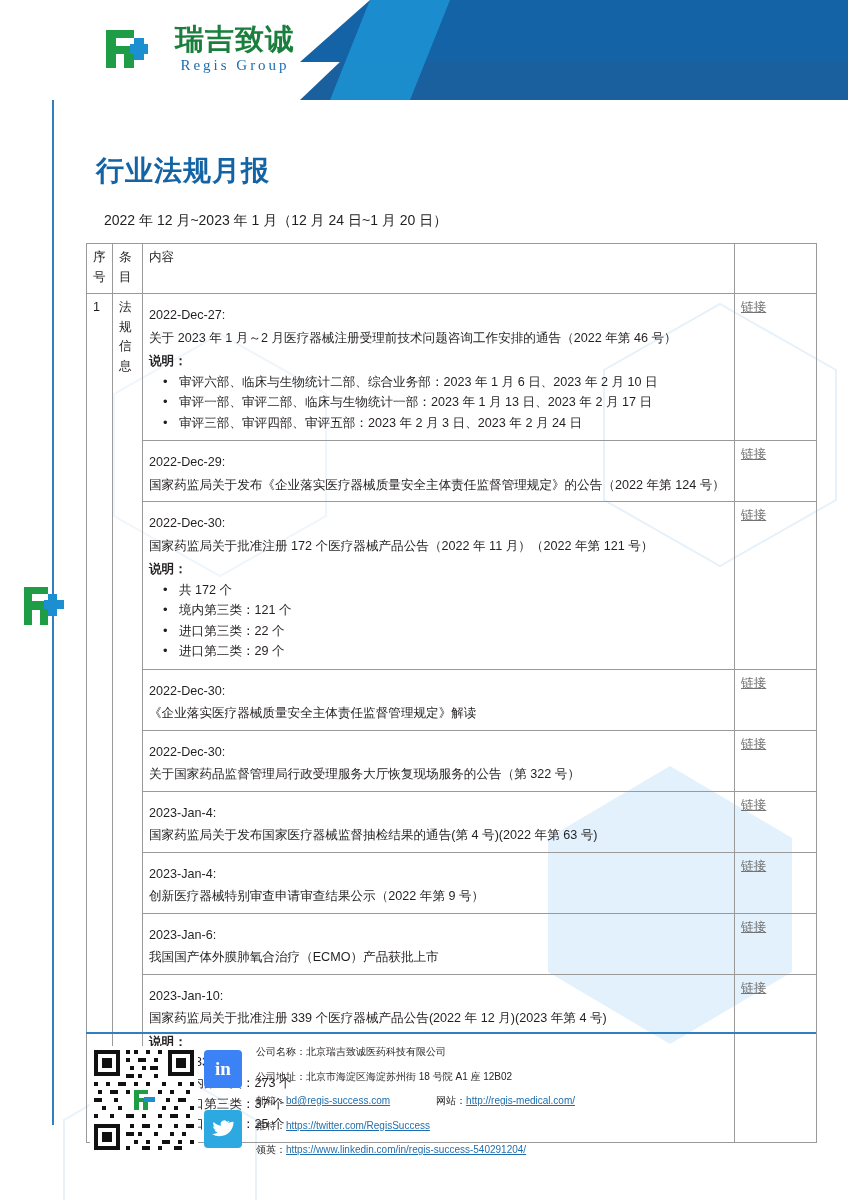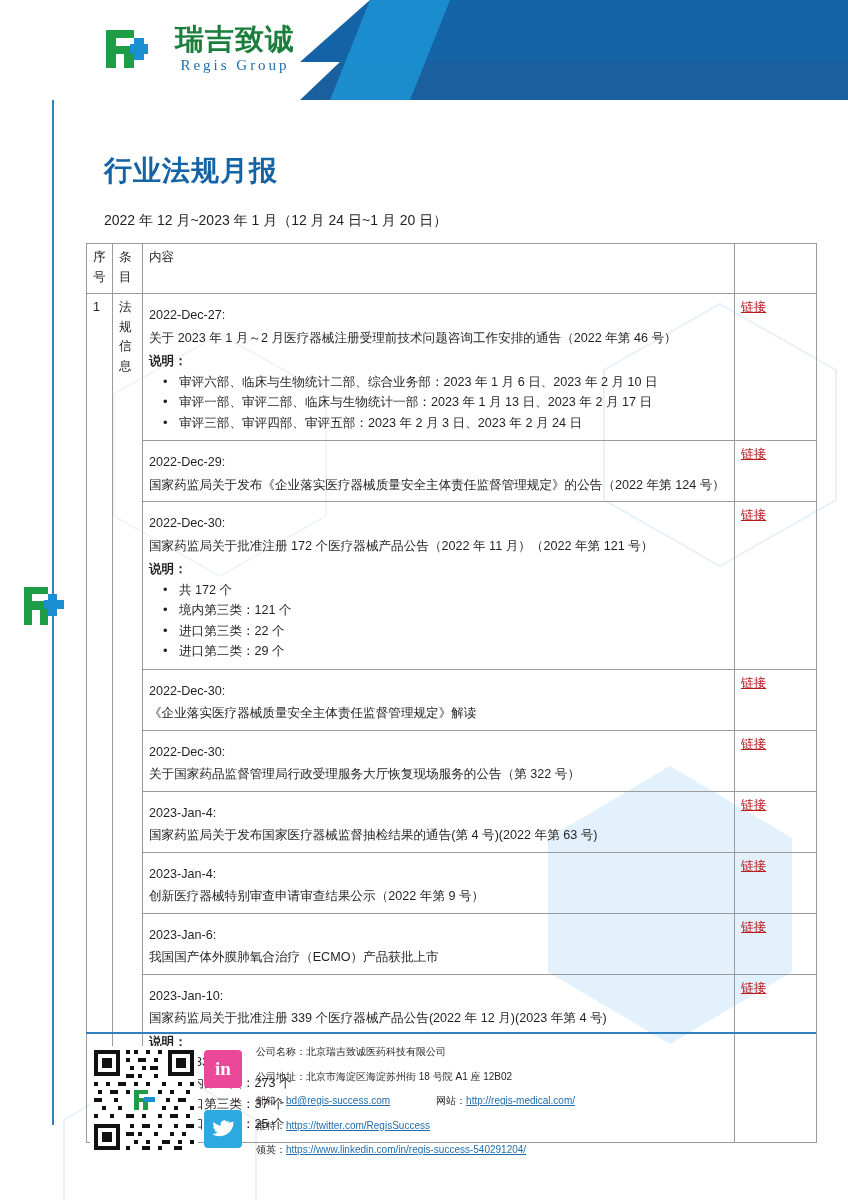--- a/index.html
+++ b/index.html
@@ -82,21 +82,21 @@
   }
   .left-mark {
     position: absolute;
     left: 22px; top: 583px;
     width: 46px; height: 46px;
   }
 
   
   .doc-title {
     position: absolute;
-    left: 104px; top: 152px;
+    left: 96px; top: 152px;
     font-family: "DejaVu Sans", sans-serif;
     font-size: 28px;
     font-weight: bold;
     color: #1464a5;
     letter-spacing: 1px;
   }
   .doc-subtitle {
     position: absolute;
     left: 104px; top: 212px;
     font-size: 14px;
@@ -150,21 +150,21 @@
   ul.bullets li::before {
     content: "\2022";
     position: absolute;
     left: -16px;
     top: -1px;
     font-size: 13px;
     color: #231f20;
   }
   .link-cell { text-align: left; }
   .link-cell a {
-    color: #b91c1c;
+    color: #737373;
     text-decoration: underline;
     font-size: 12.6px;
   }
   .center-top { text-align: left; }
 
   
   .footer {
     position: absolute;
     left: 86px; top: 1032px;
     width: 730px;
@@ -185,21 +185,21 @@
     position: absolute;
     left: 118px; top: 18px;
     width: 40px;
   }
   .soc-btn {
     width: 38px; height: 38px;
     border-radius: 4px;
     margin-bottom: 22px;
     position: relative;
   }
-  .soc-li { background: #ec4899; }
+  .soc-li { background: #3b82f6; }
   .soc-tw { background: #2ca9e0; }
   .soc-glyph {
     position: absolute;
     inset: 0;
     display: flex;
     align-items: center;
     justify-content: center;
     color: #fff;
     font-family: "Liberation Serif", serif;
     font-weight: bold;

